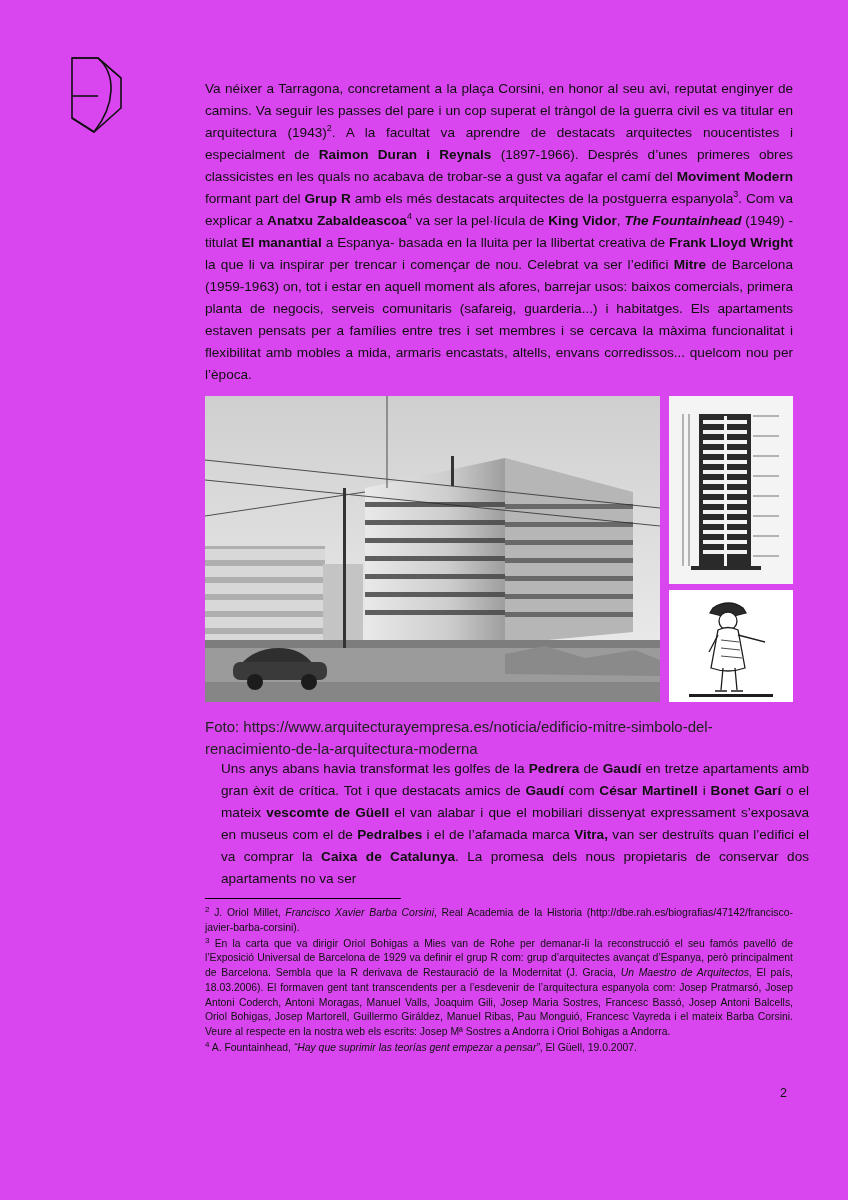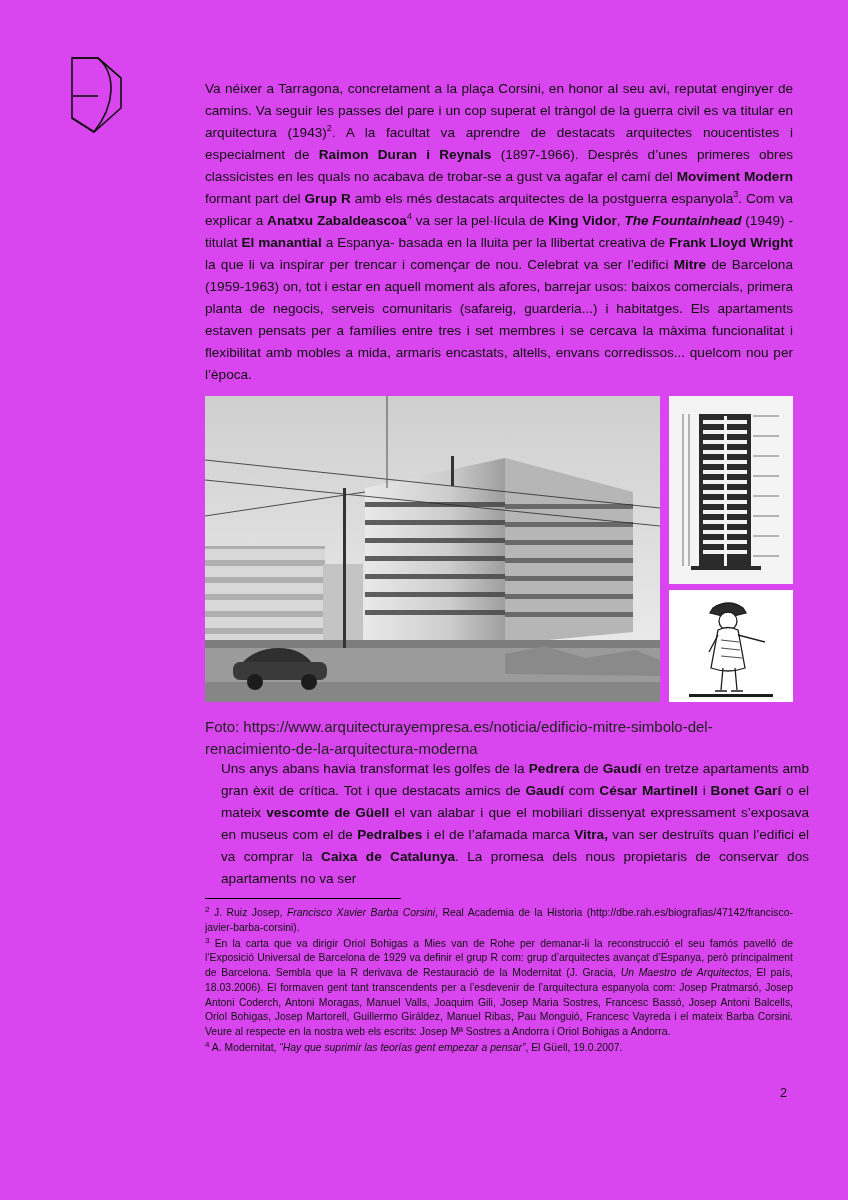--- a/index.html
+++ b/index.html
@@ -294,19 +294,19 @@
 
   <div class="caption">Foto: https://www.arquitecturayempresa.es/noticia/edificio-mitre-simbolo-del-renacimiento-de-la-arquitectura-moderna</div>
 
   <div class="content2">
     <p class="para"><span>Uns anys abans havia transformat les golfes de la </span><b>Pedrera</b><span> de </span><b>Gaudí</b><span> en tretze apartaments amb gran èxit de crítica. Tot i que destacats amics de </span><b>Gaudí</b><span> com </span><b>César Martinell</b><span> i </span><b>Bonet Garí</b><span> o el mateix </span><b>vescomte de Güell</b><span> el van alabar i que el mobiliari dissenyat expressament s’exposava en museus com el de </span><b>Pedralbes</b><span> i el de l’afamada marca </span><b>Vitra,</b><span> van ser destruïts quan l’edifici el va comprar la </span><b>Caixa de Catalunya</b><span>. La promesa dels nous propietaris de conservar dos apartaments no va ser</span></p>
   </div>
 
   <div class="footnote-rule"></div>
 
   <div class="footnotes">
-    <p class="fn"><span class="fn-num">2</span><span> J. Ruiz Josep, </span><i>Francisco Xavier Barba Corsini</i><span>, Real Academia de la Historia (http://dbe.rah.es/biografias/47142/francisco-javier-barba-corsini).</span></p>
+    <p class="fn"><span class="fn-num">2</span><span> J. Oriol Millet, </span><i>Francisco Xavier Barba Corsini</i><span>, Real Academia de la Historia (http://dbe.rah.es/biografias/47142/francisco-javier-barba-corsini).</span></p>
     <p class="fn"><span class="fn-num">3</span><span> En la carta que va dirigir Oriol Bohigas a Mies van de Rohe per demanar-li la reconstrucció el seu famós pavelló de l’Exposició Universal de Barcelona de 1929 va definir el grup R com: grup d’arquitectes avançat d’Espanya, però principalment de Barcelona. Sembla que la R derivava de Restauració de la Modernitat (J. Gracia, </span><i>Un Maestro de Arquitectos</i><span>, El país, 18.03.2006). El formaven gent tant transcendents per a l’esdevenir de l’arquitectura espanyola com: Josep Pratmarsó, Josep Antoni Coderch, Antoni Moragas, Manuel Valls, Joaquim Gili, Josep Maria Sostres, Francesc Bassó, Josep Antoni Balcells, Oriol Bohigas, Josep Martorell, Guillermo Giráldez, Manuel Ribas, Pau Monguió, Francesc Vayreda i el mateix Barba Corsini. Veure al respecte en la nostra web els escrits: Josep Mª Sostres a Andorra i Oriol Bohigas a Andorra.</span></p>
-    <p class="fn"><span class="fn-num">4</span><span> A. Modernitat, </span><i>“Hay que suprimir las teorías gent empezar a pensar”</i><span>, El Güell, 19.0.2007.</span></p>
+    <p class="fn"><span class="fn-num">4</span><span> A. Fountainhead, </span><i>“Hay que suprimir las teorías gent empezar a pensar”</i><span>, El Güell, 19.0.2007.</span></p>
   </div>
 
   <div class="page-number">2</div>
 </div>
 
 </body></html>

